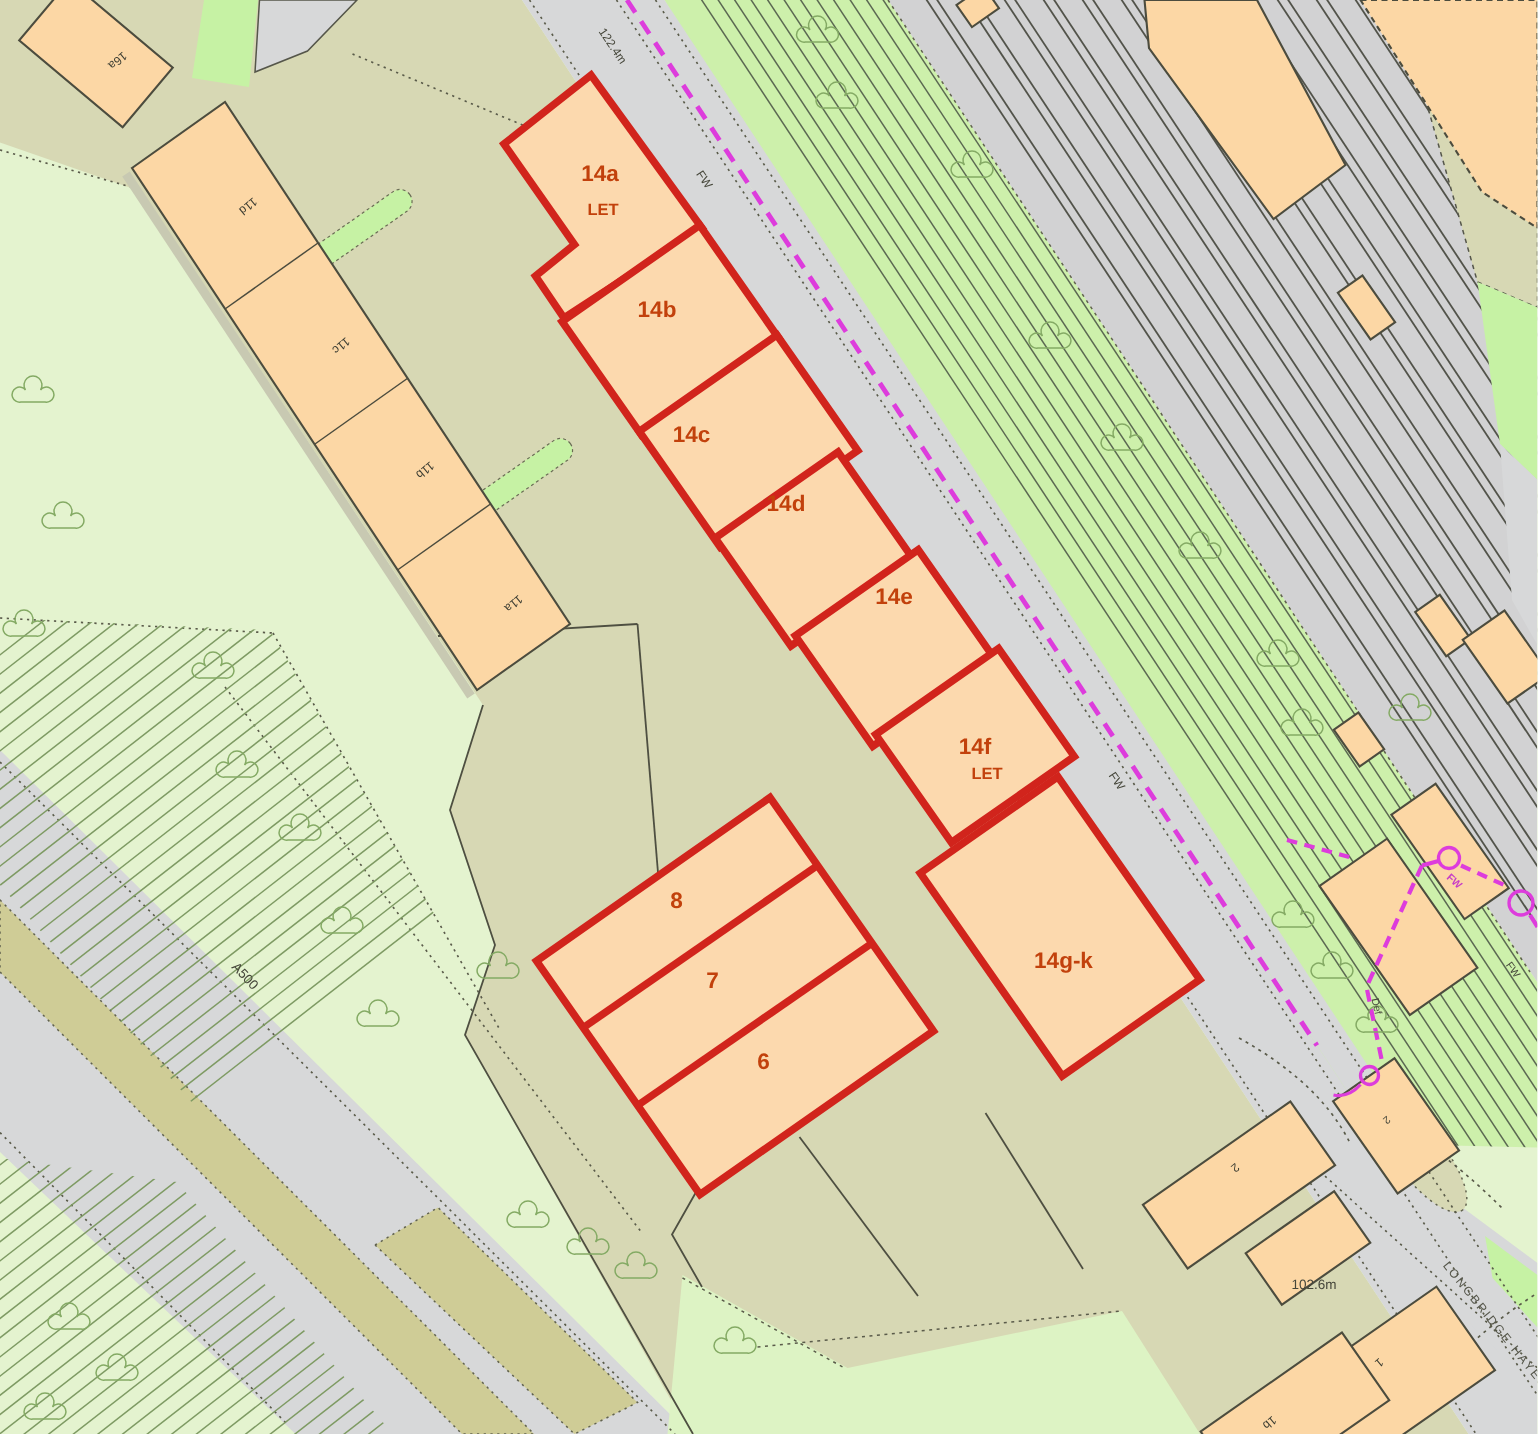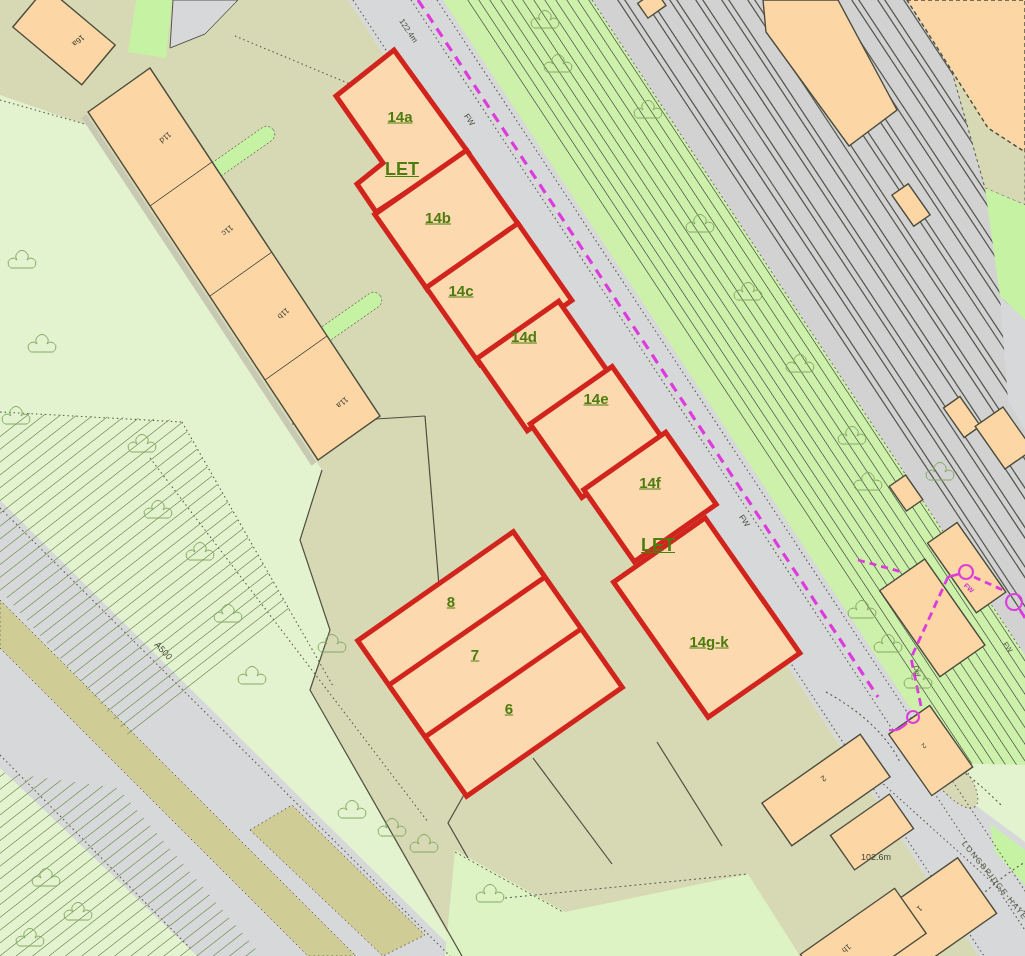--- a/index.html
+++ b/index.html
@@ -1,22 +1,22 @@
 <!DOCTYPE html>
 <html><head>
 <meta charset="utf-8">
 <style>
   html,body{margin:0;padding:0;background:#fff;}
   #map{position:relative;width:1025px;height:956px;overflow:hidden;
        font-family:"Liberation Sans",sans-serif;background:#e4f3cf;}
   #map svg{position:absolute;left:0;top:0;}
   .lbl{position:absolute;transform:translate(-50%,-50%);white-space:nowrap;
        pointer-events:none;line-height:1;}
-  .unit{color:#4d7c0f;font-weight:bold;font-size:15px;text-decoration:underline;}
-  .unit.let{font-size:18px;margin-top:28px;}
+  .unit{color:#c2410c;font-weight:bold;font-size:15px;}
+  .unit.let{font-size:11px;}
   .m8{color:#45463a;font-size:8px;}
   .m9{color:#45463a;font-size:9px;}
   .m7{color:#45463a;font-size:7px;}
   .bldg{color:#3c3d32;font-size:8px;}
   .mag{color:#c73cc7;font-size:7px;font-weight:bold;}
   .rd{letter-spacing:1.5px;font-size:8px;color:#55564a;}
 </style>
 </head>
 <body>
 
@@ -294,25 +294,25 @@
         <path d="M854,618 a5,5 0 1 1 3,-8 a6,6 0 1 1 10,0 a5,5 0 1 1 3,8 z"></path>
         <path d="M880,652 a5,5 0 1 1 3,-8 a6,6 0 1 1 10,0 a5,5 0 1 1 3,8 z"></path>
         <path d="M932,480 a5,5 0 1 1 3,-8 a6,6 0 1 1 10,0 a5,5 0 1 1 3,8 z"></path>
         <path d="M910,688 a5,5 0 1 1 3,-8 a6,6 0 1 1 10,0 a5,5 0 1 1 3,8 z"></path>
         <path d="M482,902 a5,5 0 1 1 3,-8 a6,6 0 1 1 10,0 a5,5 0 1 1 3,8 z"></path>
       </g>
 </svg>
 
 <div class="lbl unit" style="left:400px;top:116px">14a</div>
 <div class="lbl unit let" style="left:402px;top:141px">LET</div>
-<div class="lbl unit" style="left:438px;top:217px">14b</div>
+<div class="lbl unit" style="left:438px;top:207px">14b</div>
 <div class="lbl unit" style="left:461px;top:290px">14c</div>
 <div class="lbl unit" style="left:524px;top:336px">14d</div>
 <div class="lbl unit" style="left:596px;top:398px">14e</div>
-<div class="lbl unit" style="left:650px;top:482px">14f</div>
+<div class="lbl unit" style="left:650px;top:498px">14f</div>
 <div class="lbl unit let" style="left:658px;top:517px">LET</div>
 <div class="lbl unit" style="left:709px;top:641px">14g-k</div>
 <div class="lbl unit" style="left:451px;top:601px">8</div>
 <div class="lbl unit" style="left:475px;top:654px">7</div>
 <div class="lbl unit" style="left:509px;top:708px">6</div>
 
 <div class="lbl m8" style="left:408px;top:31px;transform:translate(-50%,-50%) rotate(56deg)">122.4m</div>
 <div class="lbl m8" style="left:469px;top:120px;transform:translate(-50%,-50%) rotate(56deg)">FW</div>
 <div class="lbl m8" style="left:744px;top:521px;transform:translate(-50%,-50%) rotate(56deg)">FW</div>
 <div class="lbl m9" style="left:163px;top:651px;transform:translate(-50%,-50%) rotate(47deg)">A500</div>

